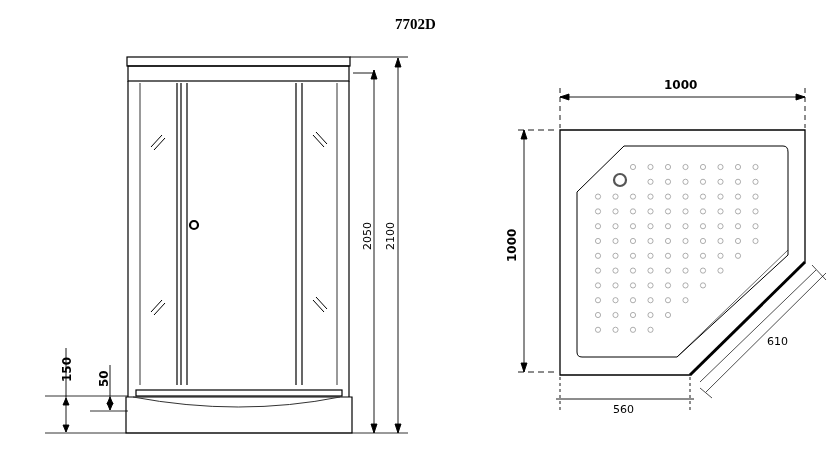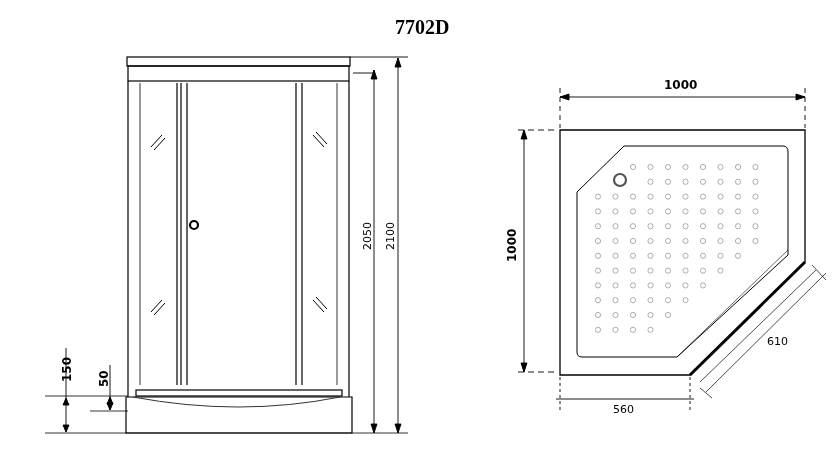--- a/index.html
+++ b/index.html
@@ -1,17 +1,17 @@
 <!DOCTYPE html>
 <html><head>
   <meta charset="utf-8">
   <style>
     html, body { margin: 0; padding: 0; background: #ffffff; }
     body { width: 833px; height: 468px; position: relative; overflow: hidden; font-family: "Liberation Sans", sans-serif; }
-    .model-title { position: absolute; left: 395px; top: 16px; font-family: "Liberation Serif", serif; font-weight: bold; font-size: 20px; color: #000; }
+    .model-title { position: absolute; left: 395px; top: 16px; font-family: "Liberation Serif", serif; font-weight: bold; font-size: 15px; color: #000; }
     svg { position: absolute; left: 0; top: 0; }
     .dim-text { font-family: "DejaVu Sans", sans-serif; font-size: 11px; fill: #000; }
     .dim-text-bold { font-family: "DejaVu Sans", sans-serif; font-size: 12px; font-weight: bold; fill: #000; }
   </style>
 </head>
 <body>
 
 <div class="model-title">7702D</div>
 
 <svg width="833" height="468" viewBox="0 0 833 468">

